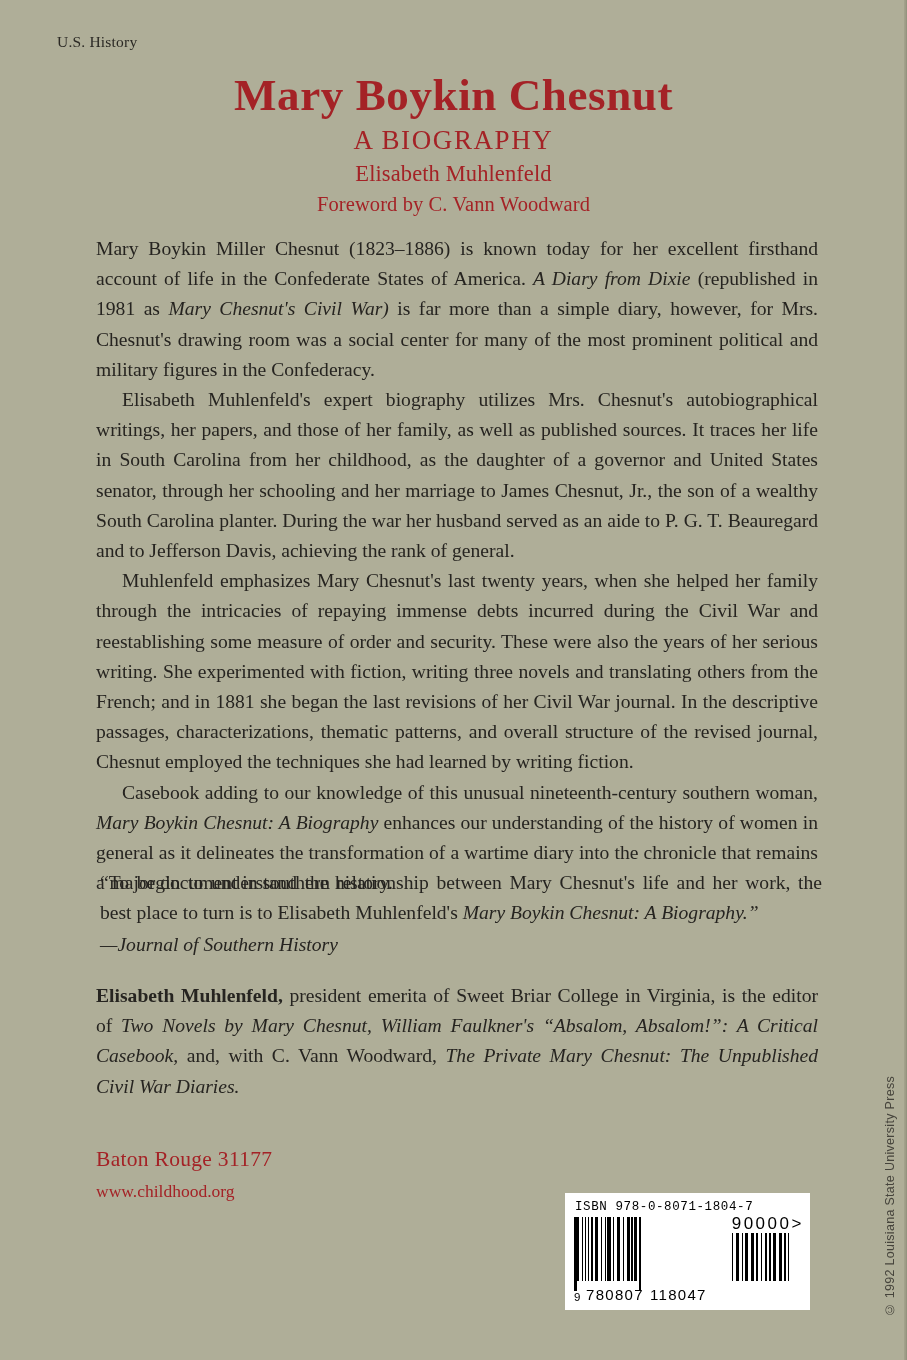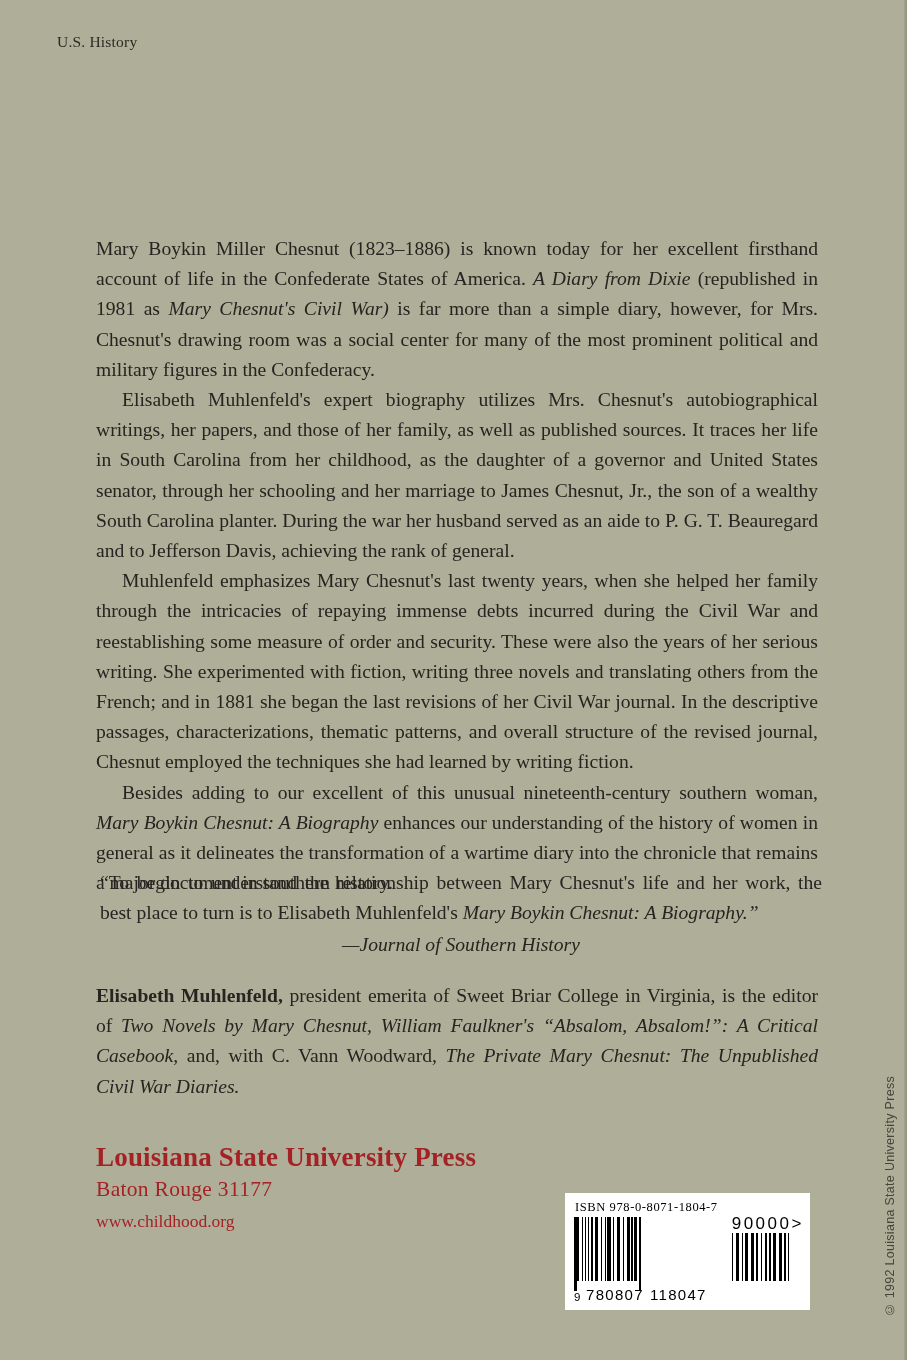--- a/index.html
+++ b/index.html
@@ -103,21 +103,21 @@
     line-height: 30.2px;
   }
   .pullquote .qtext {
     margin: 0;
     text-align: justify;
     text-indent: 0;
   }
   .pullquote .qtext i { font-style: italic; }
   .pullquote .attribution {
     margin: 2px 0 0 0;
-    text-align: center;
+    text-align: left;
     font-style: italic;
   }
 
   
   .bio {
     position: absolute;
     left: 96px;
     top: 981px;
     width: 722px;
     font-size: 19.6px;
@@ -180,21 +180,21 @@
     position: absolute;
     left: 565px;
     top: 1193px;
     width: 245px;
     height: 117px;
     background: #ffffff;
     box-sizing: border-box;
     padding: 6px 9px 4px 9px;
   }
   .isbn-text {
-    font-family: Liberation Serif, serif;
+    font-family: Liberation Mono, monospace;
     font-size: 12.5px;
     color: #000;
     letter-spacing: 0.6px;
     line-height: 1;
     margin: 2px 0 3px 1px;
   }
   .bars-row {
     position: relative;
     display: flex;
     align-items: flex-start;
@@ -240,37 +240,42 @@
 </style>
 </head>
 <body>
 
 <div class="cover">
 
   <div class="edge-strip"></div>
 
   <div class="category">U.S. History</div>
 
+  <div class="titleblock">
+    <h1 class="book-title">Mary Boykin Chesnut</h1>
+    <div class="subtitle">A BIOGRAPHY</div>
+    <div class="author">Elisabeth Muhlenfeld</div>
+    <div class="foreword">Foreword by C. Vann Woodward</div>
+  </div>
 
   <div class="body-copy">
     <p class="first"><span>Mary Boykin Miller Chesnut (1823–1886) is known today for her excellent firsthand account of life in the Confederate States of America. </span><i>A Diary from Dixie</i><span> (republished in 1981 as </span><i>Mary Chesnut's Civil War)</i><span> is far more than a simple diary, however, for Mrs. Chesnut's drawing room was a social center for many of the most prominent political and military figures in the Confederacy.</span></p>
     <p>Elisabeth Muhlenfeld's expert biography utilizes Mrs. Chesnut's autobiographical writings, her papers, and those of her family, as well as published sources. It traces her life in South Carolina from her childhood, as the daughter of a governor and United States senator, through her schooling and her marriage to James Chesnut, Jr., the son of a wealthy South Carolina planter. During the war her husband served as an aide to P. G. T. Beauregard and to Jefferson Davis, achieving the rank of general.</p>
     <p>Muhlenfeld emphasizes Mary Chesnut's last twenty years, when she helped her family through the intricacies of repaying immense debts incurred during the Civil War and reestablishing some measure of order and security. These were also the years of her serious writing. She experimented with fiction, writing three novels and translating others from the French; and in 1881 she began the last revisions of her Civil War journal. In the descriptive passages, characterizations, thematic patterns, and overall structure of the revised journal, Chesnut employed the techniques she had learned by writing fiction.</p>
-    <p><span>Besides adding to our excellent of this unusual nineteenth-century southern woman, </span><i>Mary Boykin Chesnut: A Biography</i><span> enhances our understanding of the history of women in general as it delineates the transformation of a wartime diary into the chronicle that remains a major document in southern history.</span></p>
+    <p><span>Casebook adding to our knowledge of this unusual nineteenth-century southern woman, </span><i>Mary Boykin Chesnut: A Biography</i><span> enhances our understanding of the history of women in general as it delineates the transformation of a wartime diary into the chronicle that remains a major document in southern history.</span></p>
   </div>
 
   <div class="pullquote">
     <p class="qtext"><span>“To begin to understand the relationship between Mary Chesnut's life and her work, the best place to turn is to Elisabeth Muhlenfeld's </span><i>Mary Boykin Chesnut: A Biography.”</i></p>
     <p class="attribution">—Journal of Southern History</p>
   </div>
 
   <div class="bio"><b>Elisabeth Muhlenfeld,</b><span> president emerita of Sweet Briar College in Virginia, is the editor of </span><i>Two Novels by Mary Chesnut, William Faulkner's “Absalom, Absalom!”: A Critical Casebook,</i><span> and, with C. Vann Woodward, </span><i>The Private Mary Chesnut: The Unpublished Civil War Diaries.</i></div>
 
   <div class="publisher">
-    <div class="pub-name">Louisiana State University Press</div>
     <div class="pub-city">Baton Rouge  31177</div>
     <div class="pub-url">www.childhood.org</div>
   </div>
 
   <div class="printed">Printed in U. S. A.</div>
 
   <div class="copyright-vertical">© 1992 Louisiana State University Press</div>
 
   <div class="barcode-box">
     <div class="isbn-text">ISBN 978-0-8071-1804-7</div>

